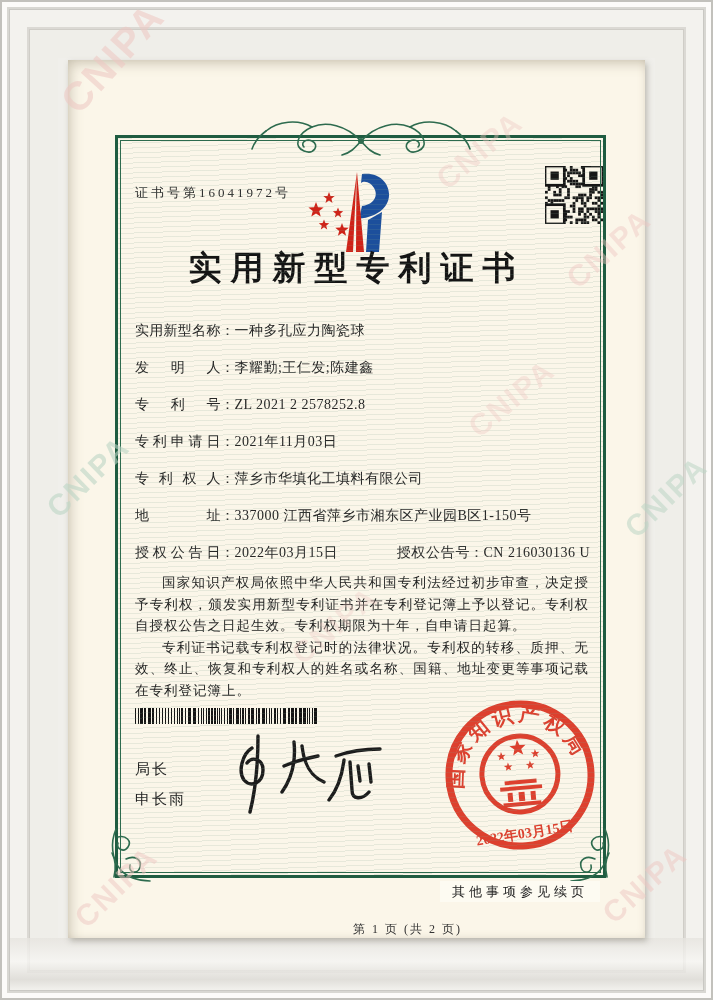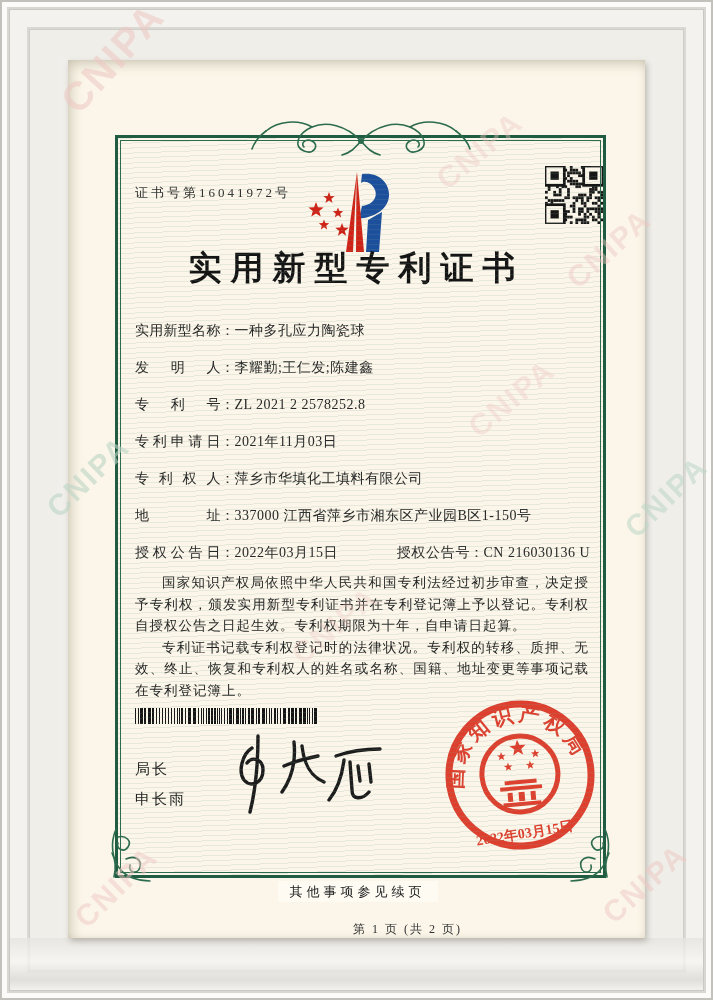--- a/index.html
+++ b/index.html
@@ -51,21 +51,21 @@
          color:#1f1f1f;letter-spacing:1px;text-align:justify;}
   .paras p{margin:0;text-indent:2em;}
   .barcode{position:absolute;left:67px;top:648px;width:185px;height:16px;}
   .director{position:absolute;left:67px;top:694px;font-size:15px;color:#222;letter-spacing:2px;}
   .director .row{height:30px;line-height:30px;}
   .signature{position:absolute;left:150px;top:668px;width:175px;height:90px;}
   .seal{position:absolute;left:375px;top:638px;width:154px;height:154px;
         transform:rotate(-5deg);opacity:.93;mix-blend-mode:multiply;}
   .page-info{position:absolute;left:47px;top:783px;width:485px;text-align:center;
              font-size:12px;color:#333;letter-spacing:2px;}
-  .footer-note{position:absolute;left:47px;top:823px;width:485px;text-align:center;
+  .footer-note{position:absolute;left:47px;top:823px;width:485px;text-align:right;
                font-size:13px;color:#222;letter-spacing:4px;}
   .footer-note span{background:#fdfbf2;padding:3px 12px;}
   .flourish-top{position:absolute;left:132px;top:-21px;width:222px;height:42px;}
   .corner{position:absolute;width:46px;height:60px;}
   .corner.bl{left:-12px;bottom:-10px;}
   .corner.br{right:-12px;bottom:-10px;transform:scaleX(-1);}
 </style>
 </head>
 <body>
 

